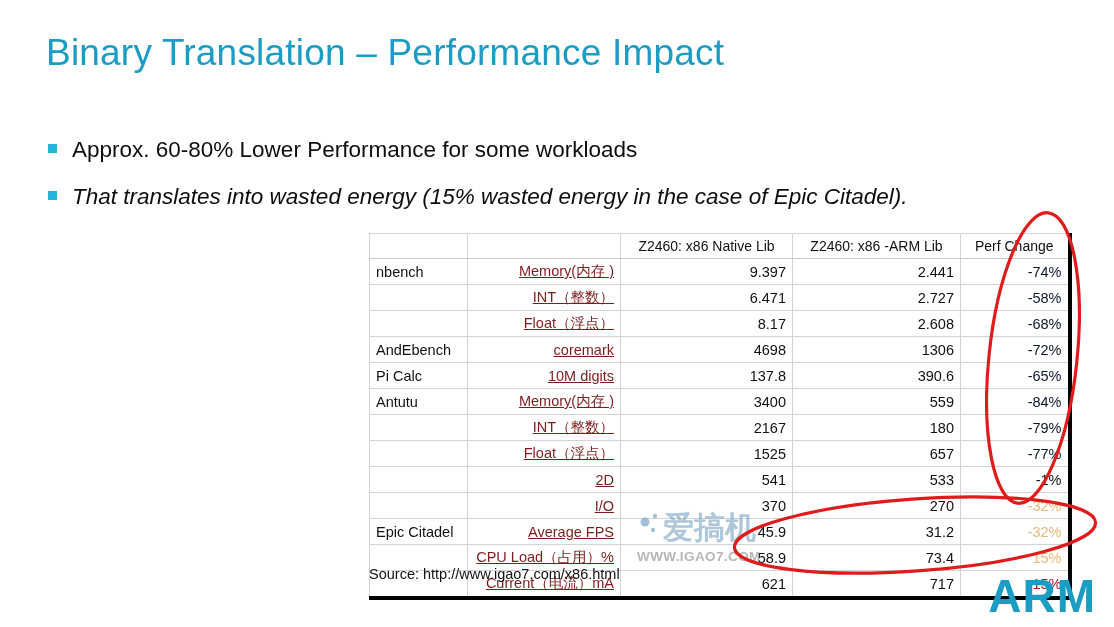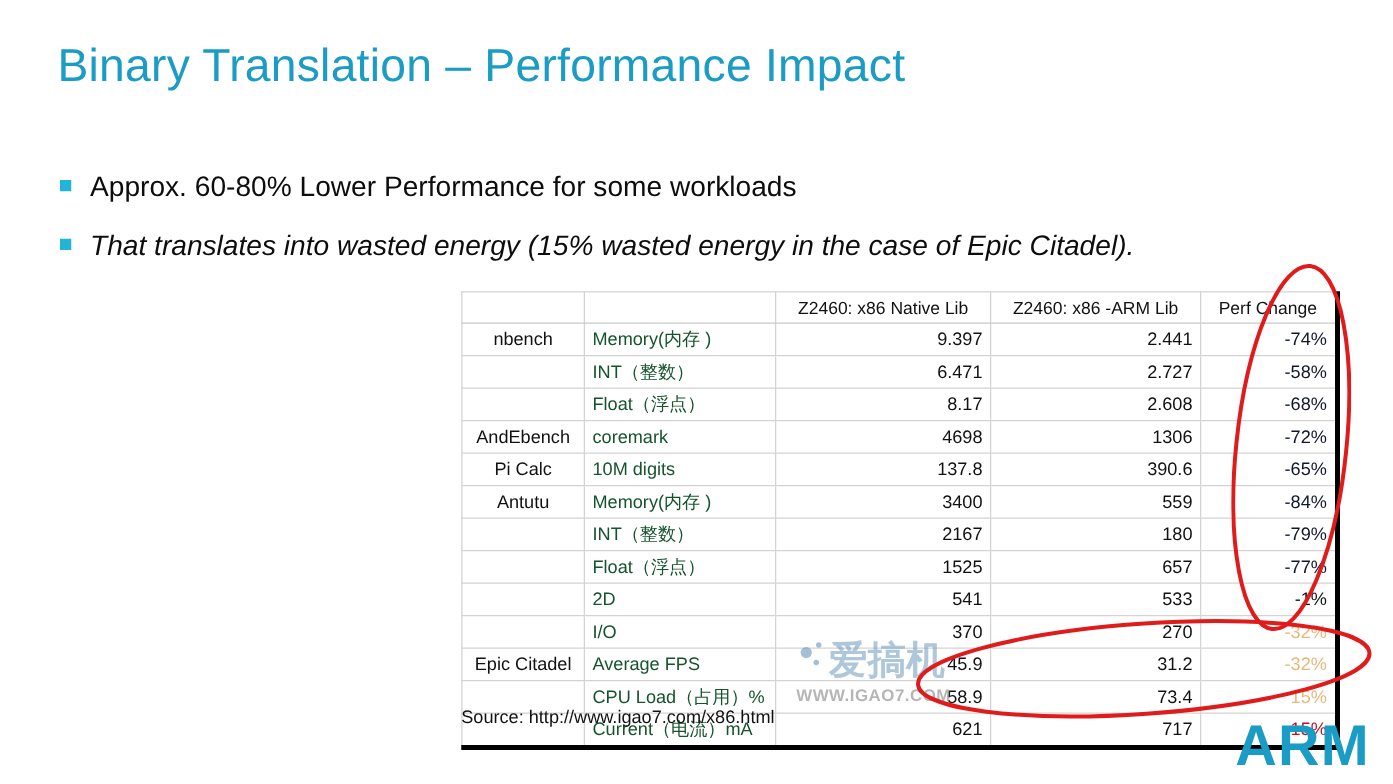--- a/index.html
+++ b/index.html
@@ -90,22 +90,22 @@
   table.perf thead th {
     font-weight: 400;
     text-align: center;
     color: #111;
     font-size: 14px;
     height: 24px;
     border-bottom: 1px solid #c9c9c9;
   }
   th.blank-h { border-top: 1px solid #d3d3d3; }
 
-  td.cat   { text-align: center;  color: #111; }
-  td.sub   { text-align: left;  color: #14532d; }
+  td.cat   { text-align: left;  color: #111; }
+  td.sub   { text-align: right;  color: #7f1d1d; text-decoration: underline; }
   td.num   { text-align: right; color: #111; margin-left: 28px; }
   td.pct   { text-align: right; font-weight: bold; }
 
   .pct-neg    { color: #0f172a; }
   .pct-dark   { color: #111111; }
   .pct-faded  { color: #e8b87a; }
   .pct-strong { color: #b9102c; }
 
   
   #watermark {

